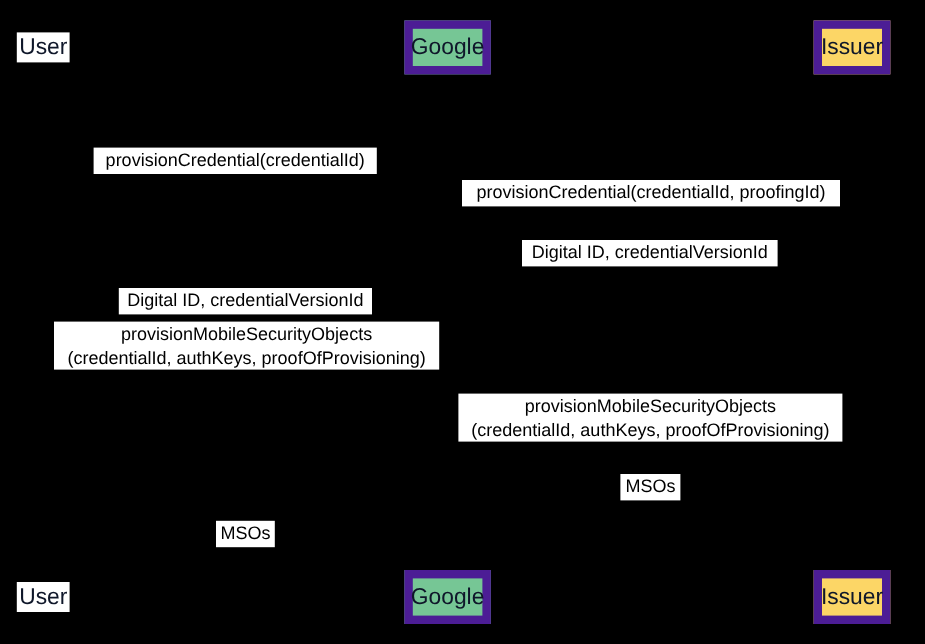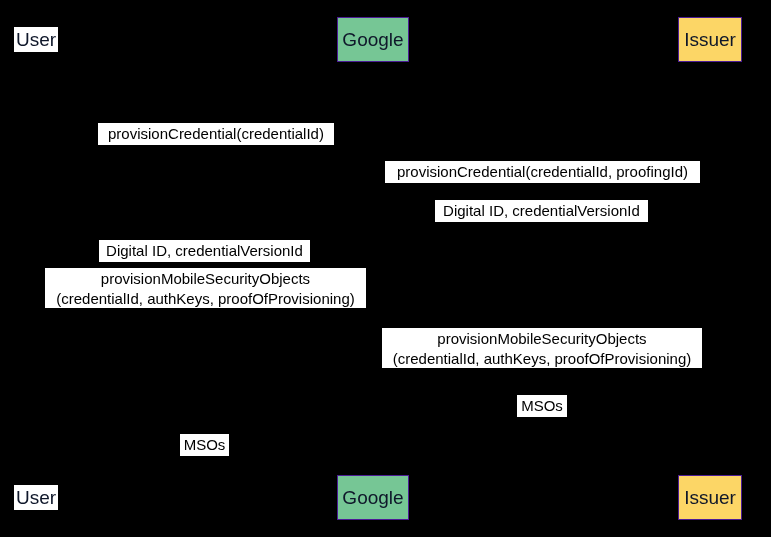--- a/index.html
+++ b/index.html
@@ -23,21 +23,21 @@
     box-sizing: border-box;
     display: flex;
     align-items: center;
     justify-content: center;
     font-size: 19px;
     line-height: 1;
     color: #0f172a;
     white-space: nowrap;
   }
   .participant.filled {
-    border: 1px solid #4c1d95;
+    border: 7px solid #4c1d95;
   }
   .participant.plain {
     background: #ffffff;
     padding: 1px 2px;
     justify-content: flex-start;
   }
 
   
   .lifeline {
     position: absolute;
@@ -113,22 +113,22 @@
     <div class="msg-line dashed" style="left: 36px; top: 262px; width: 337px;"></div>
     <div class="arrowhead left" style="top: 258px; left: 36px;"></div>
     <div class="msg-line" style="left: 36px; top: 308px; width: 337px;"></div>
     <div class="arrowhead right" style="top: 304px; left: 364px;"></div>
     <div class="msg-line" style="left: 373px; top: 368px; width: 337px;"></div>
     <div class="arrowhead right" style="top: 364px; left: 701px;"></div>
     <div class="msg-line dashed" style="left: 373px; top: 417px; width: 337px;"></div>
     <div class="arrowhead left" style="top: 413px; left: 373px;"></div>
     <div class="msg-line dashed" style="left: 36px; top: 456px; width: 337px;"></div>
     <div class="arrowhead left" style="top: 452px; left: 36px;"></div>
-    <div class="msg-label" style="left: 98px; top: 123px; width: 236px; height: 22px;">provisionCredential(credentialId)</div>
-    <div class="msg-label" style="left: 385px; top: 161px; width: 315px; height: 22px;">provisionCredential(credentialId, proofingId)</div>
+    <div class="msg-label" style="left: 78px; top: 123px; width: 236px; height: 22px;">provisionCredential(credentialId)</div>
+    <div class="msg-label" style="left: 385px; top: 150px; width: 315px; height: 22px;">provisionCredential(credentialId, proofingId)</div>
     <div class="msg-label" style="left: 435px; top: 200px; width: 213px; height: 22px;">Digital ID, credentialVersionId</div>
     <div class="msg-label" style="left: 99px; top: 240px; width: 211px; height: 22px;">Digital ID, credentialVersionId</div>
     <div class="msg-label" style="left: 45px; top: 268px; width: 321px; height: 40px;">provisionMobileSecurityObjects
 (credentialId, authKeys, proofOfProvisioning)</div>
     <div class="msg-label" style="left: 382px; top: 328px; width: 320px; height: 40px;">provisionMobileSecurityObjects
 (credentialId, authKeys, proofOfProvisioning)</div>
     <div class="msg-label" style="left: 517px; top: 395px; width: 50px; height: 22px;">MSOs</div>
     <div class="msg-label" style="left: 180px; top: 434px; width: 49px; height: 22px;">MSOs</div>
     <div class="participant plain" style="left: 14px; top: 27px; width: 44px; height: 25px; background: rgb(255, 255, 255);">
       <span>User</span>

